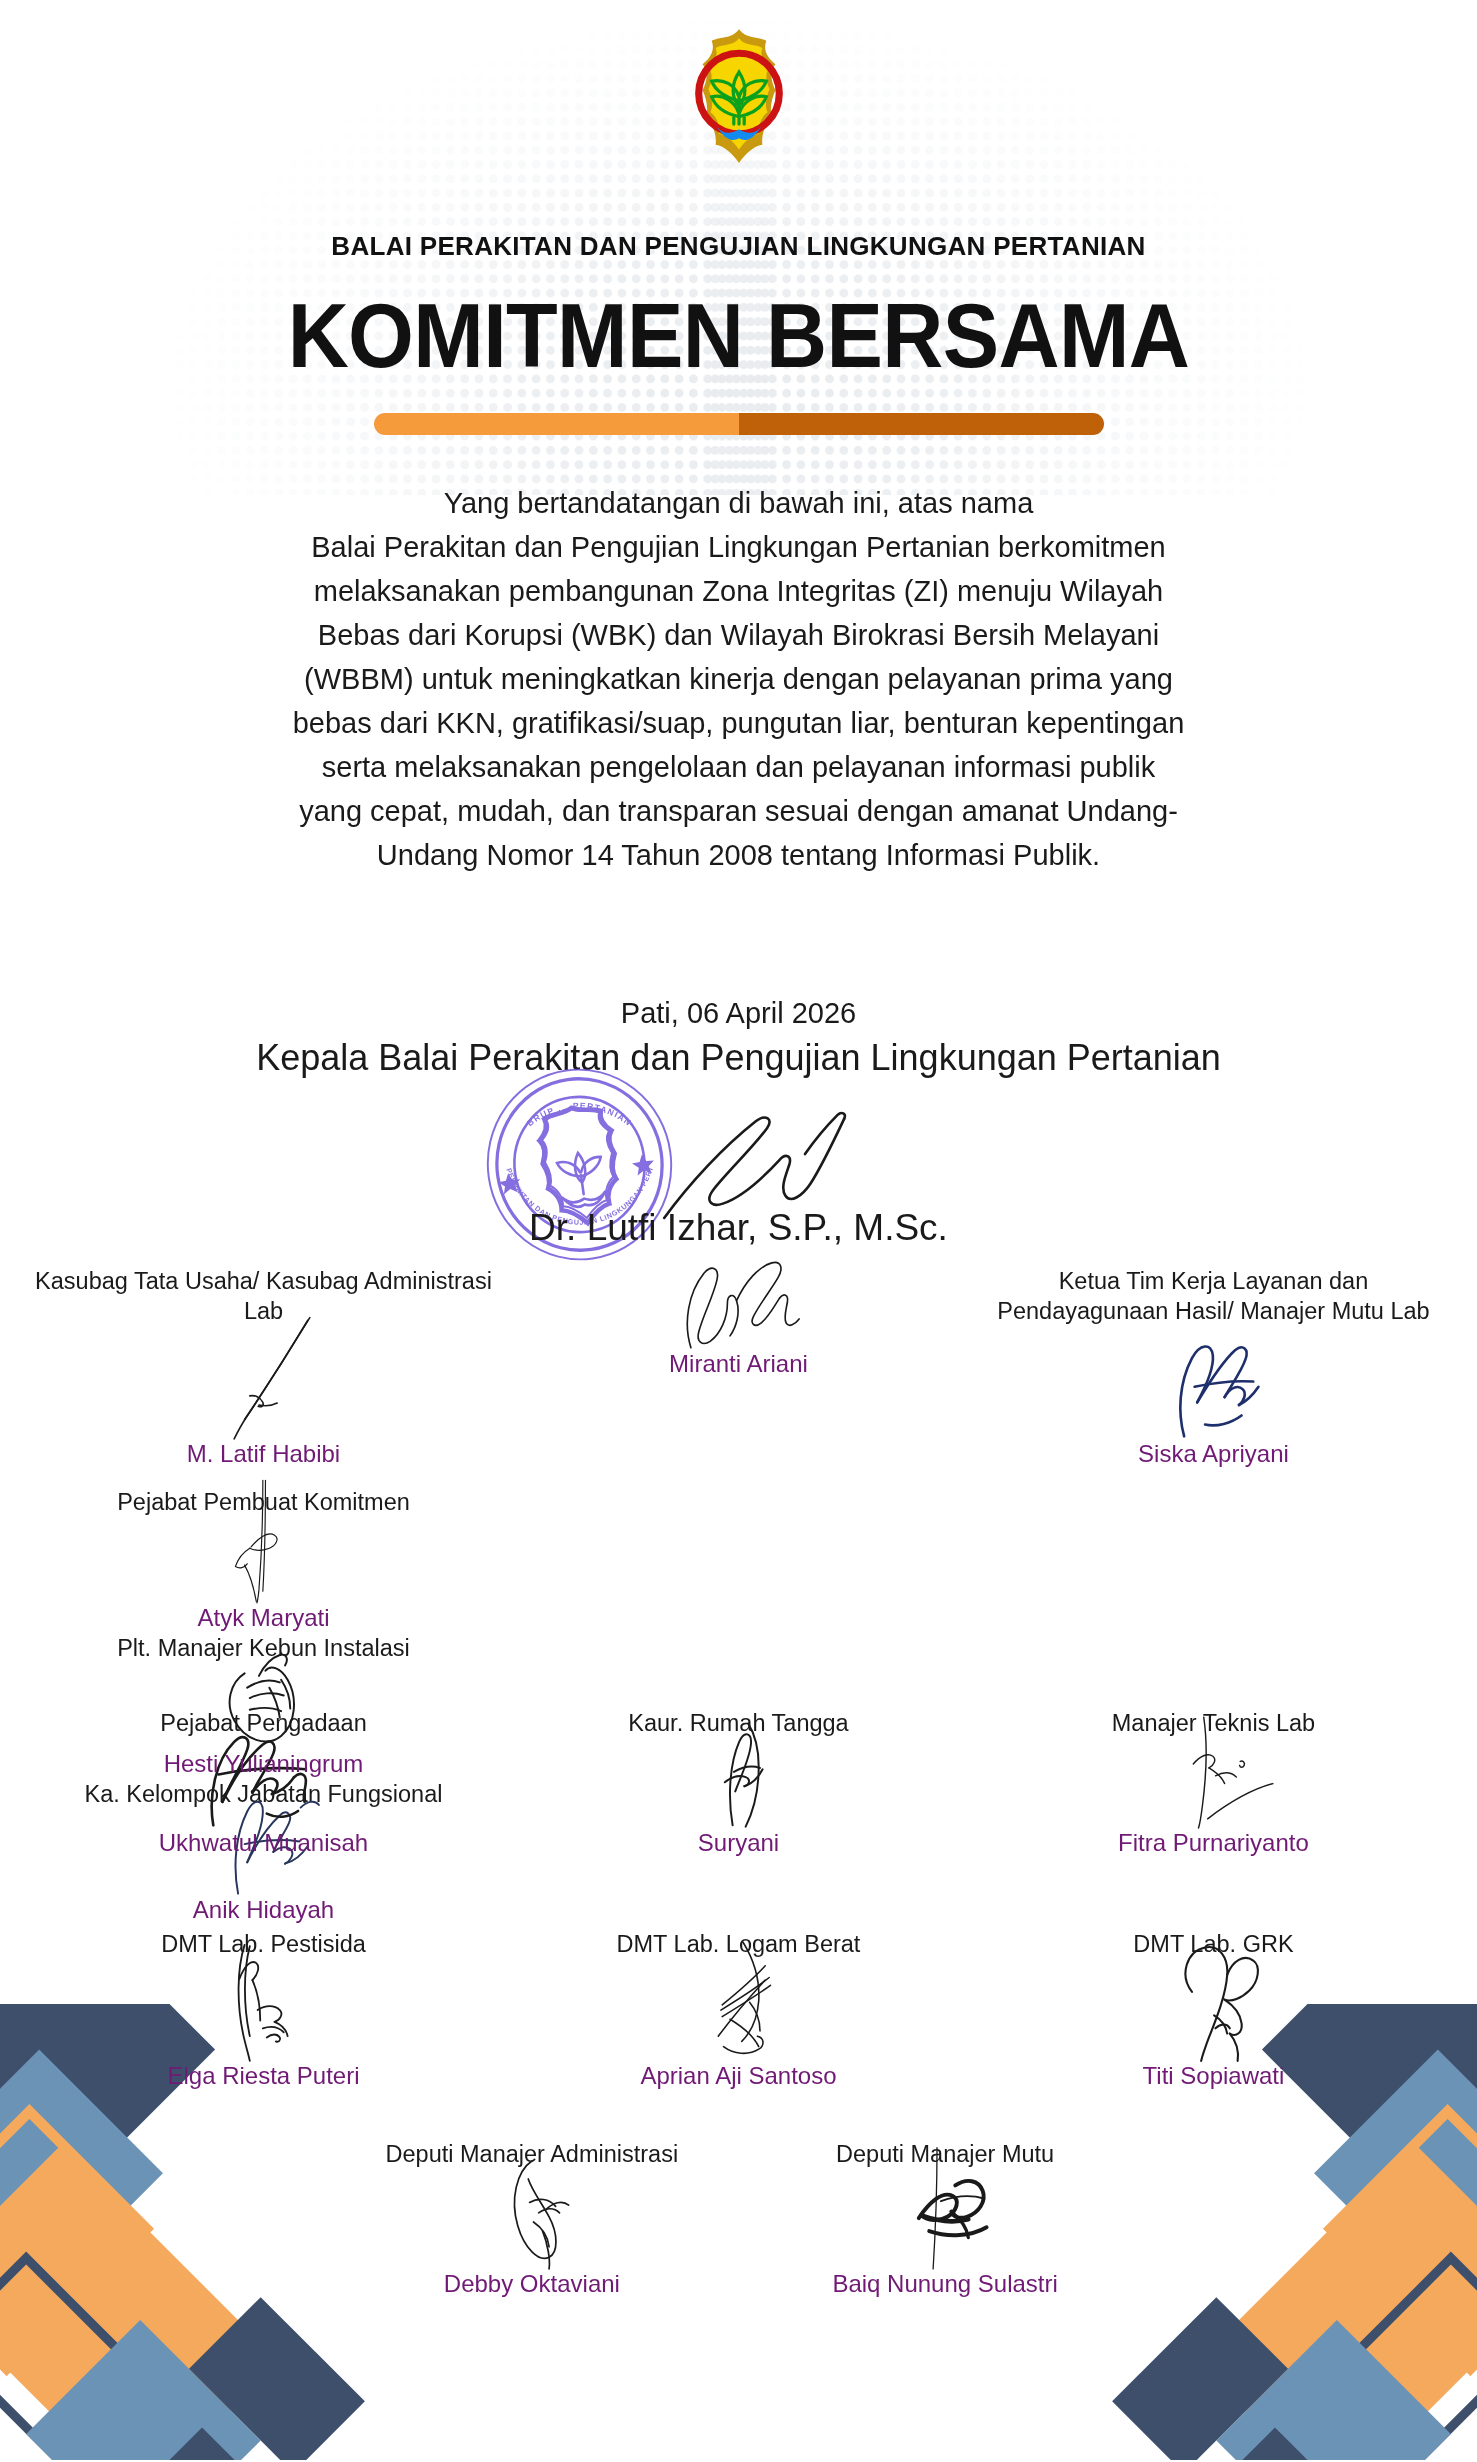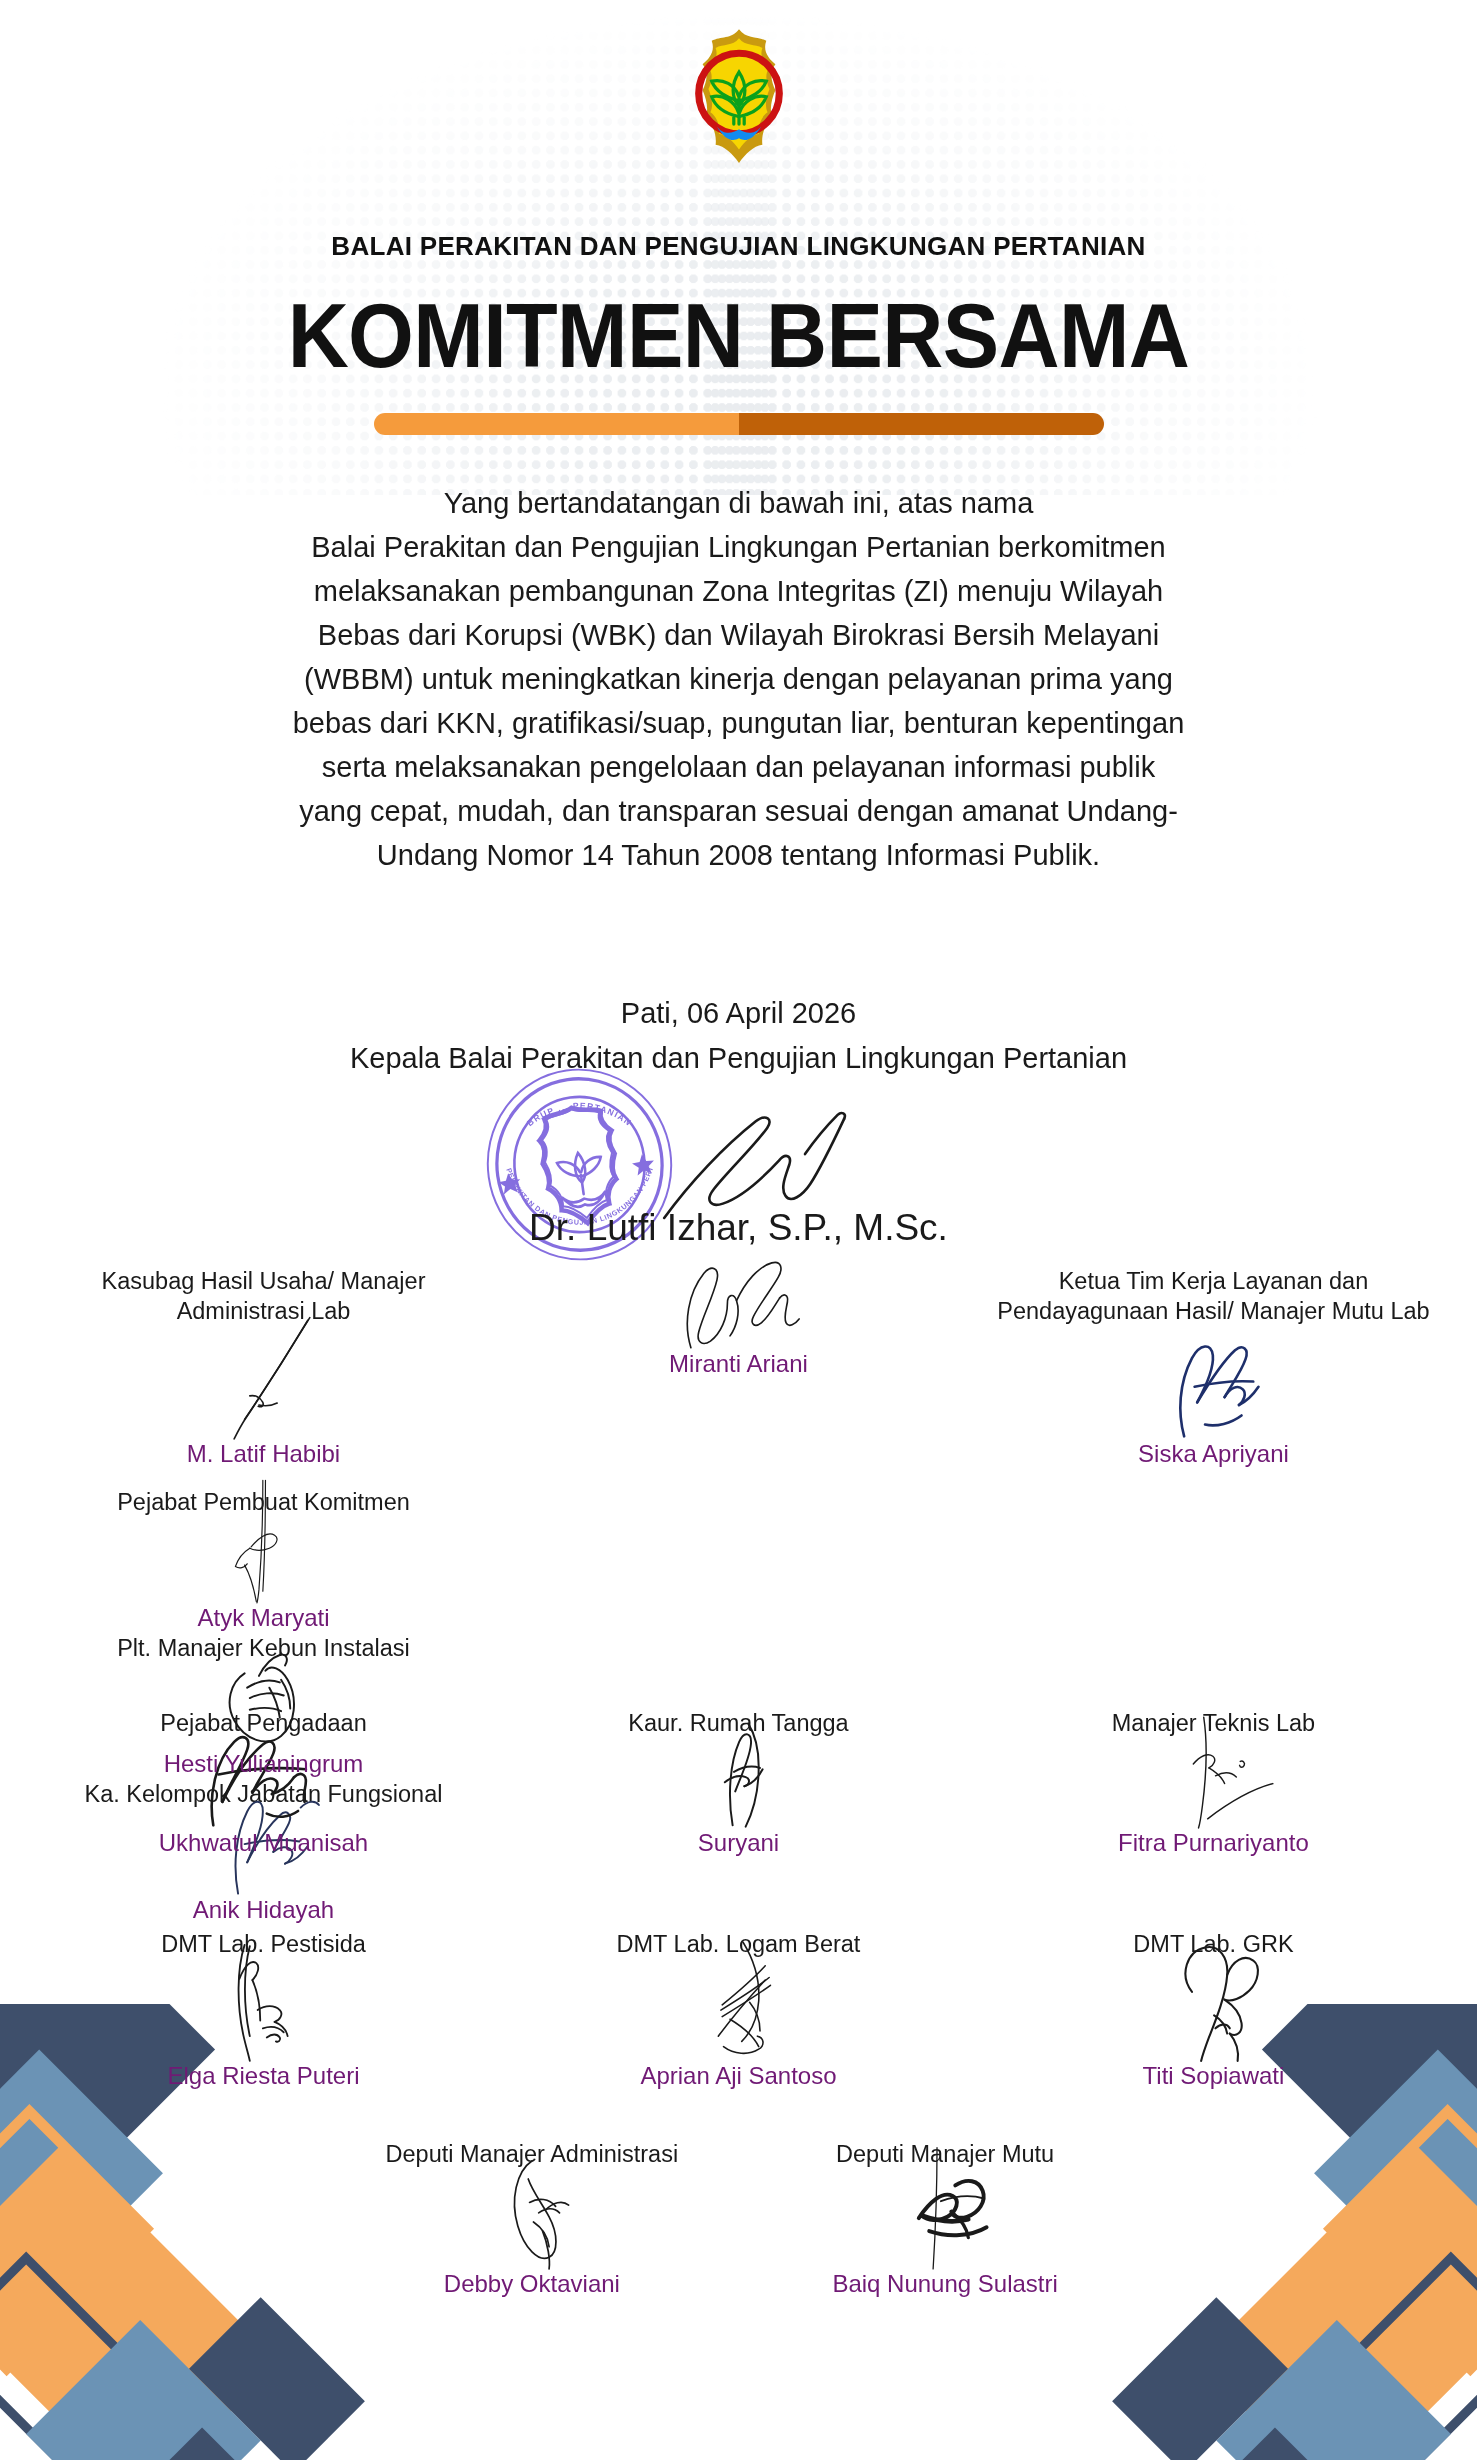--- a/index.html
+++ b/index.html
@@ -114,21 +114,21 @@
     text-align: center;
     font-size: 29px;
     line-height: 40px;
     color: #1a1a1a;
     z-index: 4;
   }
   .head-title {
     position: absolute;
     left: 0; right: 0; top: 1038px;
     text-align: center;
-    font-size: 29px;
+    font-size: 36px;
     line-height: 40px;
     color: #1a1a1a;
     z-index: 4;
   }
   .head-name {
     position: absolute;
     left: 0; right: 0; top: 1210px;
     text-align: center;
     font-size: 37px;
     line-height: 36px;
@@ -356,21 +356,21 @@
         <path d="M296 78 C300 70 292 66 286 72 C270 88 250 112 236 132"></path>
       </g>
     </svg>
   </div>
 
   <div class="head-name">Dr. Lutfi Izhar, S.P., M.Sc.</div>
 
   <div class="sig-grid" id="sig-grid">
       <div class="sig-row r1 three">
         <div class="sig-cell">
-          <div class="sig-role">Kasubag Hasil Usaha/ Manajer Administrasi Lab</div>
+          <div class="sig-role">Kasubag Tata Usaha/ Kasubag Administrasi Lab</div>
           <div class="sig-img">
             <svg width="163" height="124" viewBox="0 0 250 190">
               <g fill="none" stroke="#1a1a1a" stroke-width="2.5" stroke-linecap="round">
                 <path d="M196 4 C170 46 130 110 98 158 C90 170 84 182 80 190"></path>
                 <path d="M193 8 C168 50 128 113 96 160"></path>
                 <path d="M104 124 C112 122 120 126 124 134 C126 139 122 142 117 140"></path>
                 <path d="M118 138 C128 140 138 139 146 135"></path>
               </g>
             </svg>
           </div>

